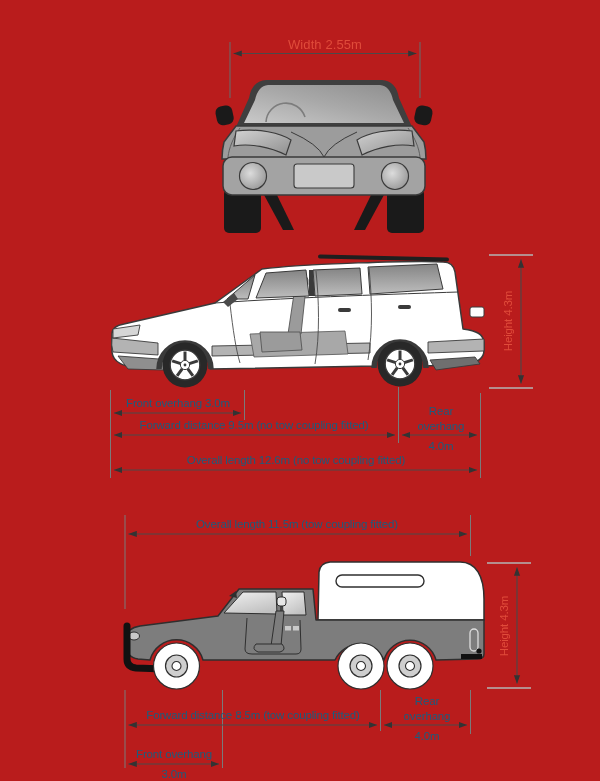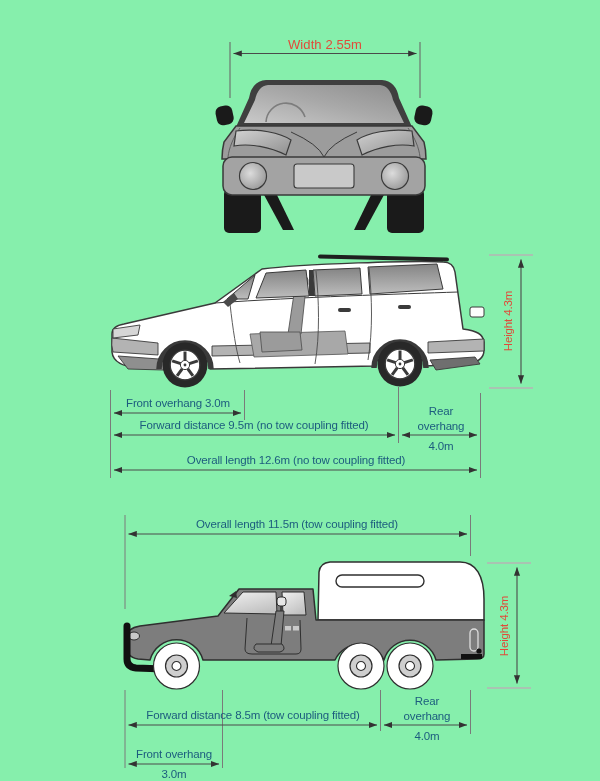--- a/index.html
+++ b/index.html
@@ -1,16 +1,16 @@
 <!DOCTYPE html>
 <html><head>
 <meta charset="utf-8">
 <style>
   html,body{margin:0;padding:0;background:#ffffff;}
-  .stage{position:relative;width:600px;height:781px;background:#86efac;overflow:hidden;
+  .stage{position:relative;width:600px;height:781px;background:#b91c1c;overflow:hidden;
          font-family:"Liberation Sans", sans-serif;}
   svg{position:absolute;left:0;top:0;}
   text{font-family:"Liberation Sans", sans-serif;}
   .dim-label{font-size:11.5px;letter-spacing:-0.15px;}
   .dim-label-big{font-size:13px;letter-spacing:0.1px;}
 </style>
 </head>
 <body>
 
 <div class="stage">

